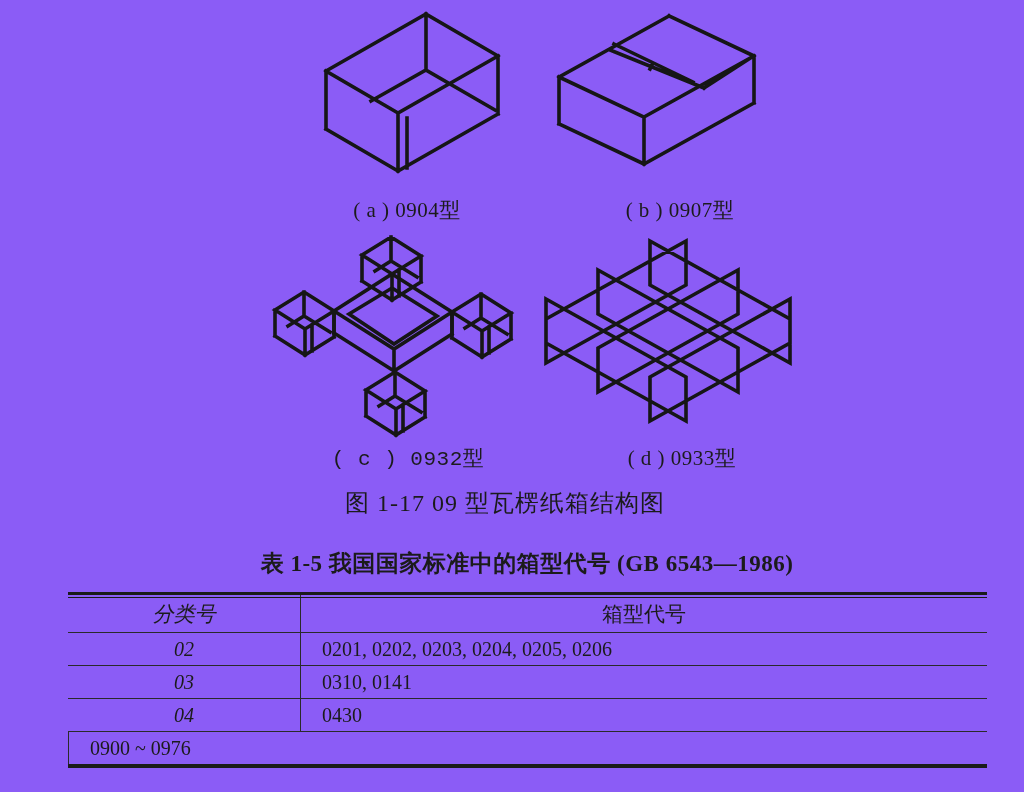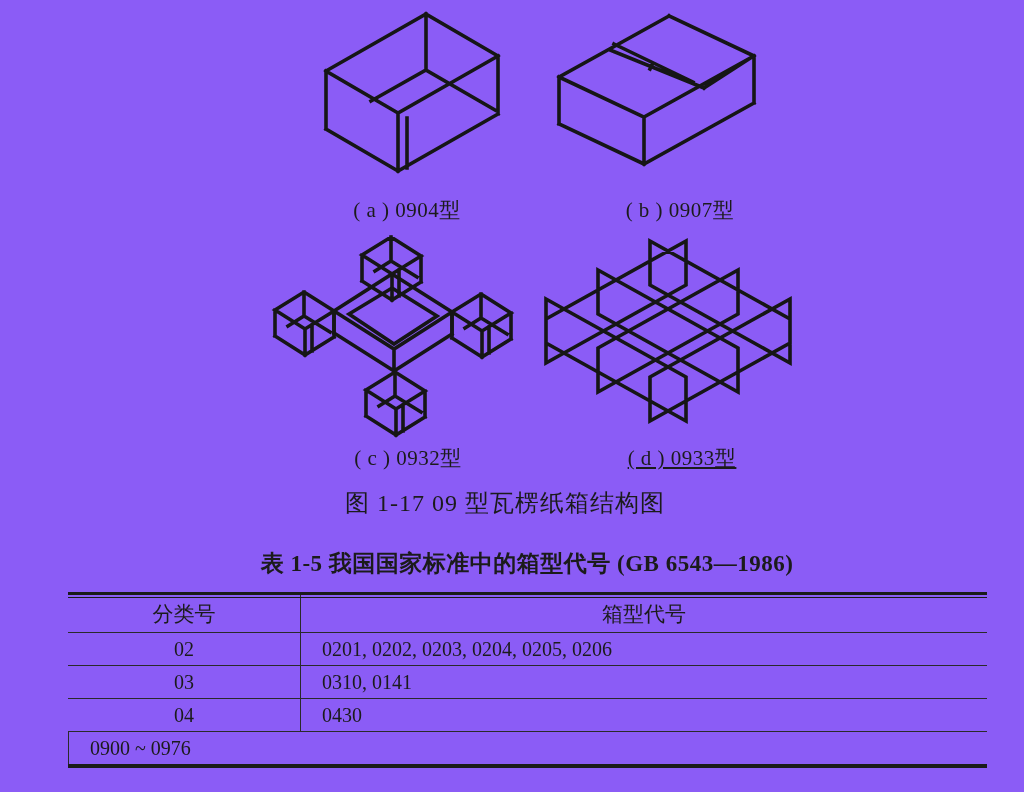--- a/index.html
+++ b/index.html
@@ -54,20 +54,21 @@
     position:absolute;
     left:0; right:0; top:2px;
     border-top:1px solid #1b1b1b;
   }
   .tbl-row { display:flex; height:32px; border-top:1.5px solid #2a2a2a; }
   .tbl-row.hdr { height:37px; border-top:none; font-size:21px; }
   .c1 {
     width:232px;
     display:flex; align-items:center; justify-content:center;
     text-align:center;
+    font-style:italic;
   }
   .c2 {
     flex:1;
     display:flex; align-items:center;
     padding-left:21px;
     border-left:1.5px solid #2a2a2a;
   }
   .c2.center { justify-content:center; padding-left:0; }
 </style>
 </head>
@@ -113,22 +114,22 @@
     <path d="M55,44 L195,122 L195,166 L55,88 Z
              M3,73 L143,151 L143,195 L3,117 Z
              M107,15 L247,93 L247,137 L107,59 Z
              M55,122 L195,44 L195,88 L55,166 Z
              M3,93 L143,15 L143,59 L3,137 Z
              M107,151 L247,73 L247,117 L107,195 Z"></path>
   </svg>
 
   <div class="sub-label" style="left:292px; top:196px;">( a ) 0904型</div>
   <div class="sub-label" style="left:565px; top:196px;">( b ) 0907型</div>
-  <div class="sub-label" style="left:293px; top:444px;">( c ) 0932型</div>
-  <div class="sub-label" style="left:567px; top:444px;text-decoration:underline;">( d ) 0933型</div>
+  <div class="sub-label" style="left:293px; top:444px;font-family:Liberation Mono, monospace;">( c ) 0932型</div>
+  <div class="sub-label" style="left:567px; top:444px;">( d ) 0933型</div>
 
   <div class="caption" style="top:487px;">图 1-17  09 型瓦楞纸箱结构图</div>
 
   <div class="tbl-title" style="top:548px;">表 1-5  我国国家标准中的箱型代号 (GB 6543—1986)</div>
 
   <div class="tbl">
     <div class="tbl-row hdr">
       <div class="c1">分类号</div>
       <div class="c2 center">箱型代号</div>
     </div>

